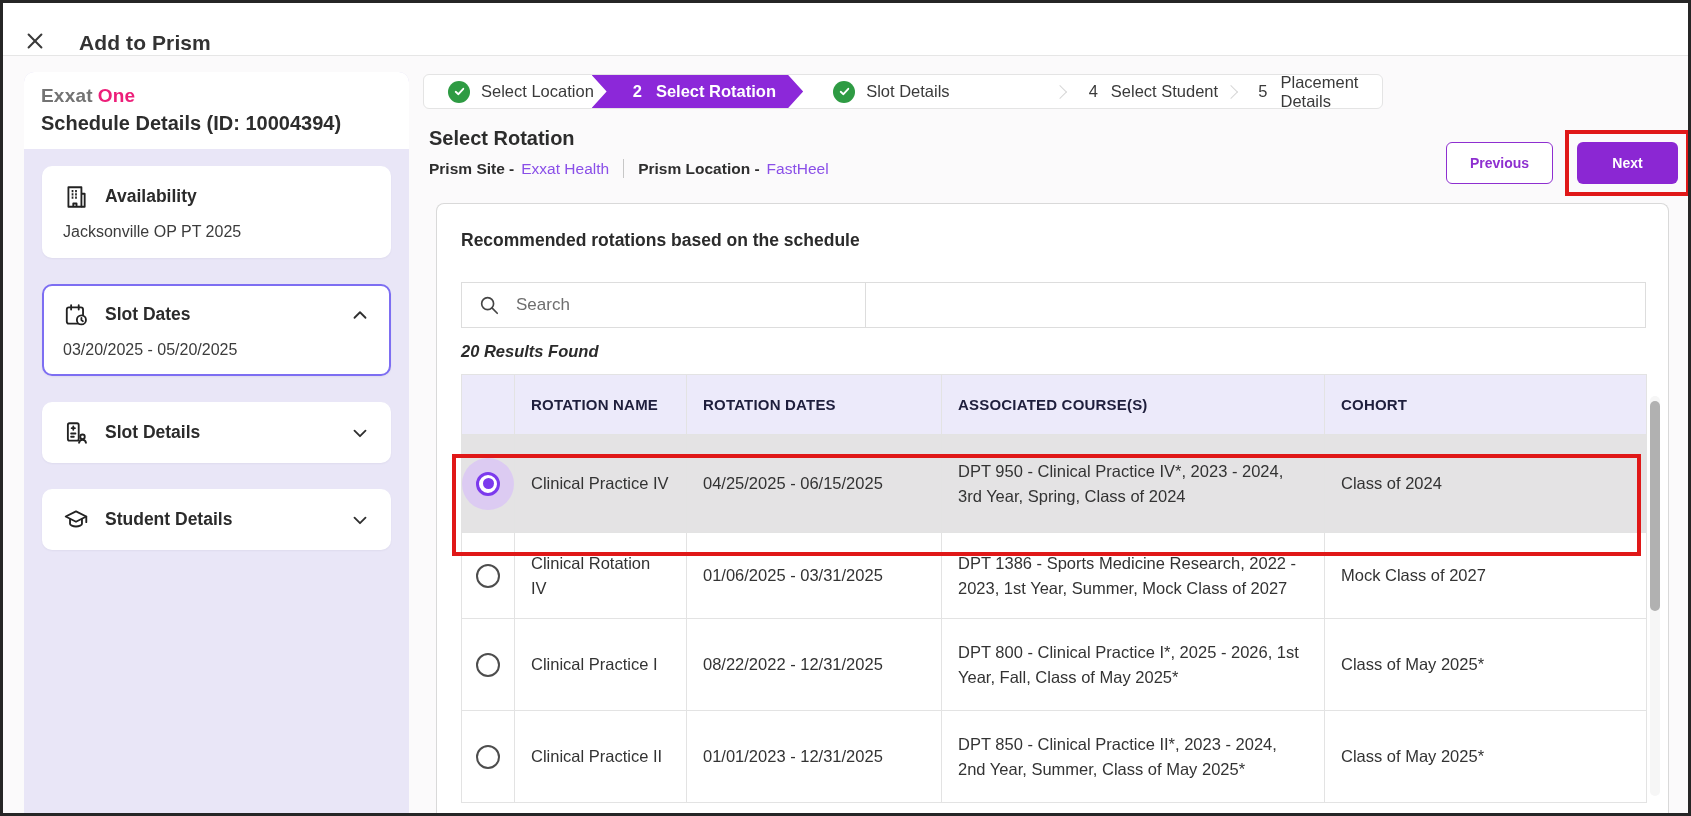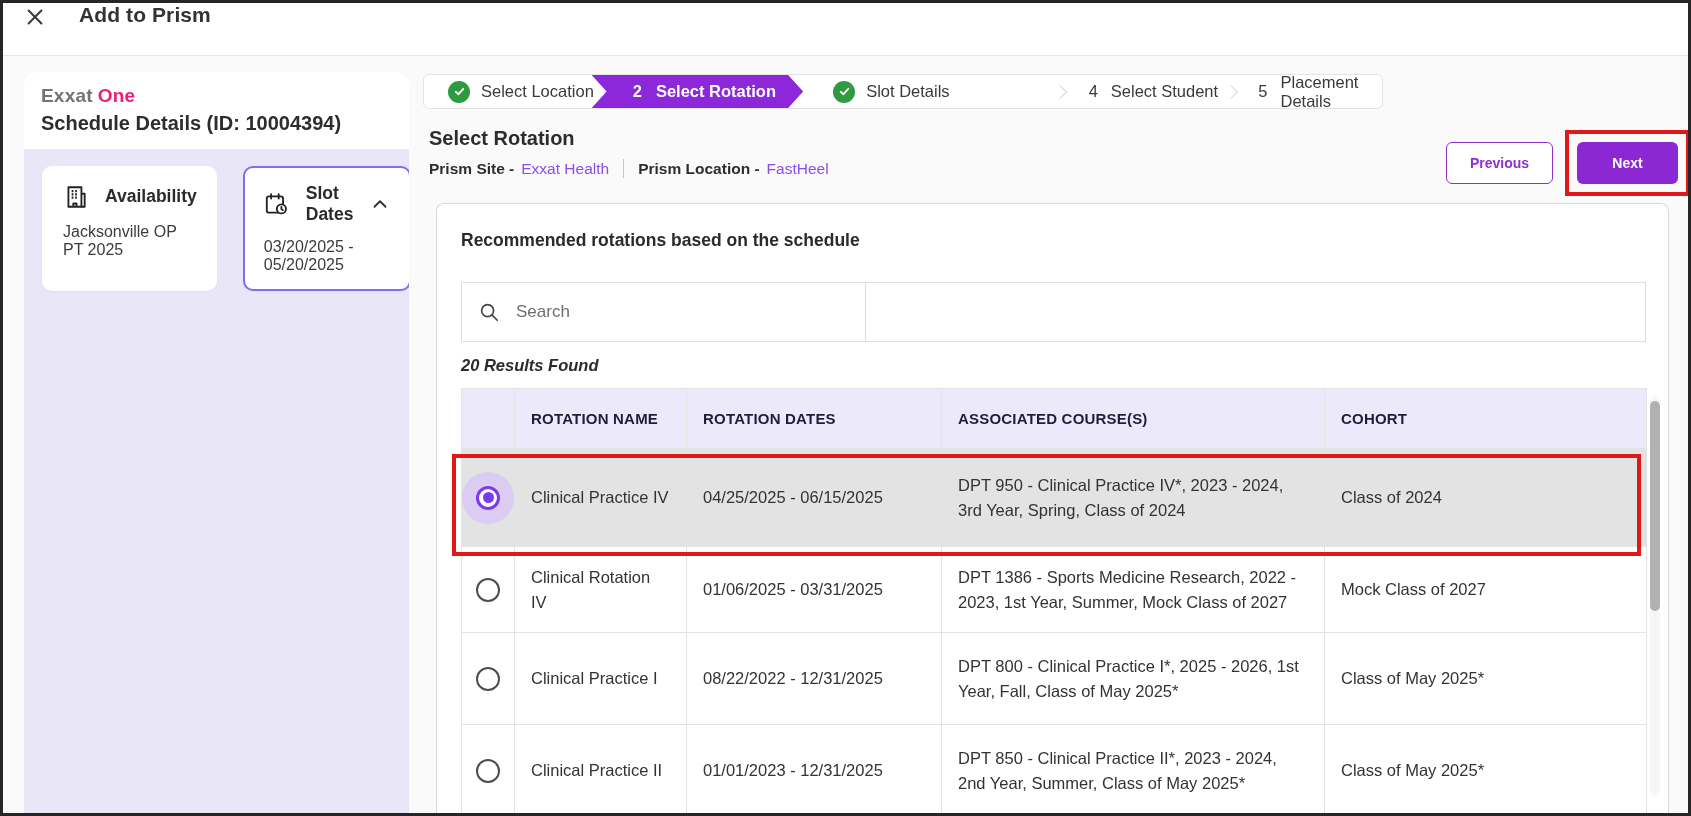--- a/index.html
+++ b/index.html
@@ -4,33 +4,33 @@
 <style>
   html,body{margin:0;padding:0;background:#ffffff;}
   *{box-sizing:border-box;}
   .frame{
     position:relative;width:1691px;height:816px;
     border:3px solid #262626;background:#fbfafb;overflow:hidden;
     font-family:"Liberation Sans","DejaVu Sans",sans-serif;color:#333;
   }
   
   .titlebar{position:absolute;left:0;top:0;width:100%;height:53px;background:#fff;
-    border-bottom:1px solid #e6e6e6;display:flex;align-items:flex-start;padding:0 18px;}
+    border-bottom:1px solid #e6e6e6;display:flex;align-items:flex-end;padding:0 18px;}
   .close-btn{width:28px;height:28px;display:flex;align-items:center;justify-content:center;cursor:pointer;}
   .titlebar h1{font-size:21px;font-weight:700;color:#333;margin:0 0 0 30px;letter-spacing:.1px;}
 
   
   .sidebar{position:absolute;left:21px;top:69px;width:385px;height:741px;
     background:#e9e6f7;border-radius:10px 10px 0 0;overflow:hidden;}
   .sidebar-header{background:#fff;border-radius:10px 10px 0 0;padding:13px 17px 14px;}
   .brand{font-size:19px;font-weight:700;letter-spacing:.2px;}
   .brand .b1{color:#737373;}
   .brand .b2{color:#ed1e79;margin-left:5px;}
   .sidebar-title{font-size:20px;font-weight:700;color:#2d2d2d;margin-top:5px;}
-  .side-cards{padding:17px 18px;display:flex;flex-direction:row;gap:26px;}
+  .side-cards{padding:17px 18px;display:flex;flex-direction:column;gap:26px;}
   .side-card{background:#fff;border-radius:10px;padding:15px 18px;border:2px solid transparent;
     box-shadow:0 1px 2px rgba(40,40,80,.05);cursor:pointer;}
   .side-card.active{border-color:#7d6ef2;}
   .side-card-head{display:flex;align-items:center;gap:16px;}
   .side-card-head .icn{width:27px;height:27px;flex:0 0 27px;display:flex;align-items:center;justify-content:center;}
   .side-card-head .lbl{font-size:17.5px;font-weight:700;color:#2b2b2b;flex:1;}
   .side-card-head .chev{width:22px;height:22px;}
   .side-card .sub{font-size:16px;color:#3c3c3c;margin-top:13px;margin-left:1px;}
 
   
@@ -59,21 +59,21 @@
   .actions{position:absolute;top:127px;left:1443px;display:flex;align-items:flex-start;gap:12px;}
   .btn{font-family:inherit;font-size:14px;font-weight:700;border-radius:6px;height:42px;cursor:pointer;}
   .btn.prev{width:107px;background:#fff;border:1.5px solid #8e2fd0;color:#8e2fd0;margin-top:12px;}
   .red-wrap-next{border:4px solid #e01818;padding:8px;}
   .btn.next{width:101px;background:#8b27d3;border:none;color:#fff;}
 
   
   .card{position:absolute;left:433px;top:200px;width:1233px;height:612px;background:#fff;
     border:1px solid #d9d9d9;border-bottom:none;border-radius:8px 8px 0 0;padding:26px 24px 0;overflow:hidden;}
   .card h3{margin:0;font-size:17.5px;font-weight:700;color:#2b2b2b;}
-  .filter-row{margin-top:31px;height:60px;border:1px solid #ddd;display:flex;width:1185px;}
+  .filter-row{margin-top:31px;height:46px;border:1px solid #ddd;display:flex;width:1185px;}
   .search-cell{width:404px;border-right:1px solid #ddd;display:flex;align-items:center;padding:0 16px;gap:14px;}
   .search-cell input{border:none;outline:none;font-family:inherit;font-size:17px;color:#555;flex:1;background:transparent;}
   .search-cell input::placeholder{color:#6e6e6e;}
   .results-count{margin-top:14px;font-size:16.5px;font-weight:700;font-style:italic;color:#2b2b2b;}
   table.rot{margin-top:13px;width:1185px;border-collapse:collapse;table-layout:fixed;}
   table.rot th,table.rot td{border:1px solid #e3e3e3;vertical-align:middle;}
   table.rot thead th{background:#eceafa;height:60px;font-size:15px;font-weight:700;color:#1e1e3c;
     text-align:left;padding:0 16px;letter-spacing:.2px;}
   table.rot td{font-size:16.5px;color:#333;padding:10px 16px;line-height:25px;background:#fff;}
   table.rot .c-radio{width:53px;padding:0;text-align:center;}

